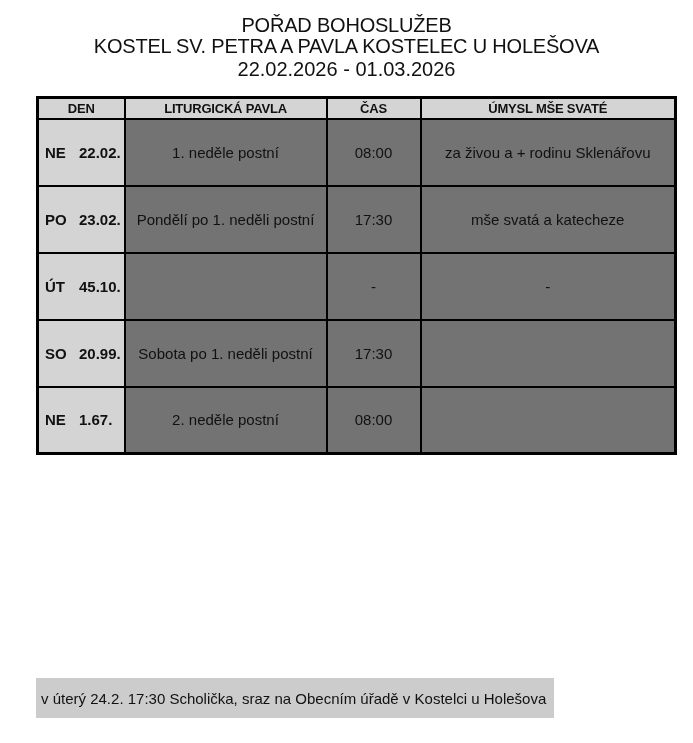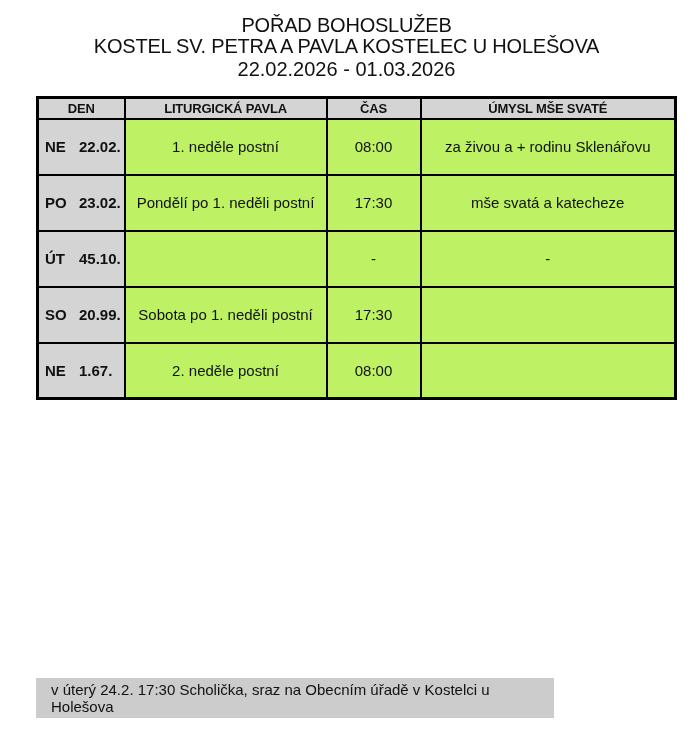--- a/index.html
+++ b/index.html
@@ -60,26 +60,26 @@
   }
   .schedule thead tr { height: 21px; }
   .schedule th {
     background: var(--cell-gray);
     font-size: 13px;
     font-weight: bold;
     text-align: center;
     padding: 0;
     letter-spacing: -0.2px;
   }
-  .schedule tbody tr { height: 56px; }
+  .schedule tbody tr { height: 67px; }
   .schedule tbody td {
     font-size: 15px;
     text-align: center;
     vertical-align: middle;
-    background: #bef264;
+    background: #737373;
     padding: 0;
   }
   .schedule td.day-cell {
     background: var(--cell-gray);
     font-weight: bold;
     text-align: left;
     padding-left: 6px;
     white-space: nowrap;
   }
   .day-cell .day-abbrev {
@@ -93,21 +93,21 @@
   
   .note {
     position: absolute;
     top: 678px;
     left: 36px;
     width: 518px;
     height: 40px;
     background: var(--note-gray);
     display: flex;
     align-items: center;
-    padding-left: 15px;
+    padding-left: 5px;
     font-size: 15px;
   }
 </style>
 </head>
 <body>
 
 <div class="page">
 
   <div class="title-block">
     <div class="title-line">POŘAD BOHOSLUŽEB</div>

